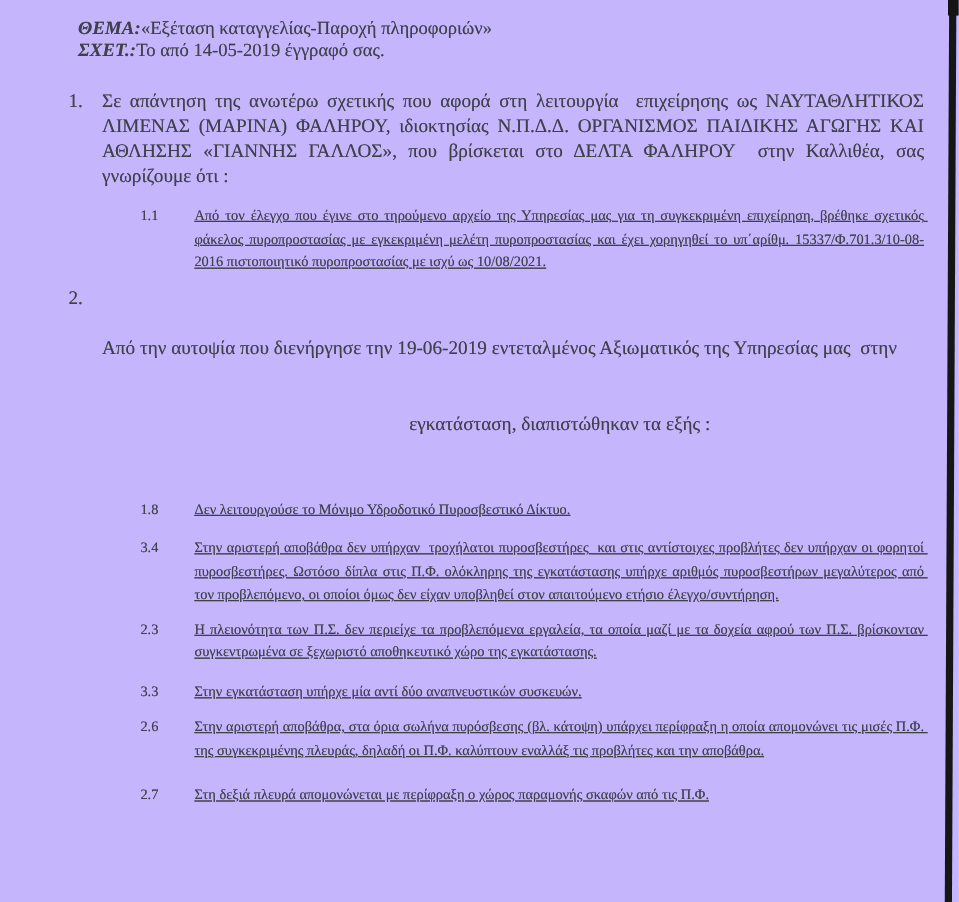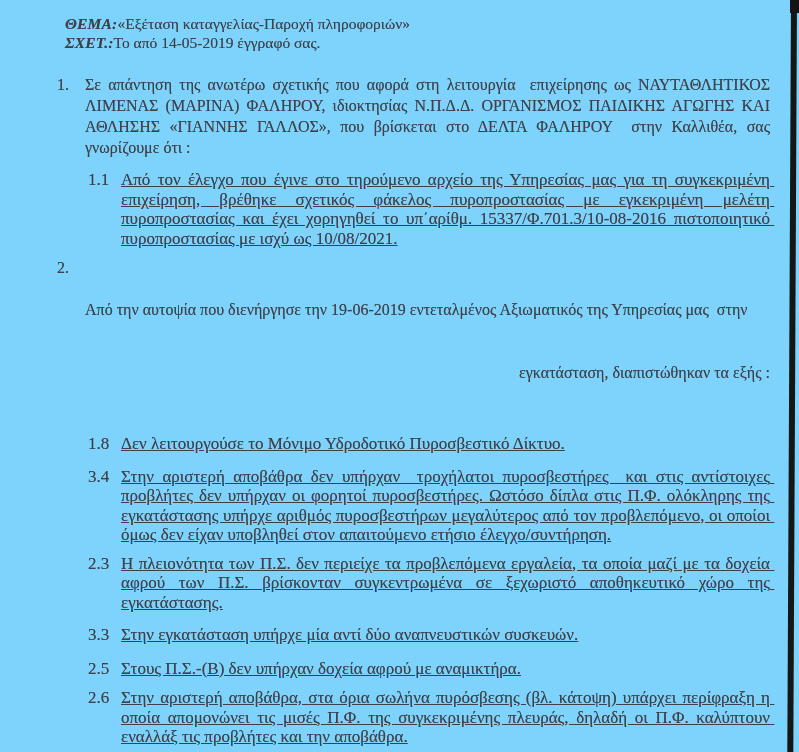--- a/index.html
+++ b/index.html
@@ -9,21 +9,21 @@
   body {
     width: 799px;
     height: 752px;
     background: #f4f4f2;
     font-family: "Liberation Serif", "DejaVu Serif", serif;
   }
   .doc {
     position: relative;
     width: 799px;
     height: 752px;
-    background: #7dd3fc;
+    background: #c4b5fd;
     overflow: hidden;
     color: #3f4048;
   }
   
   .edge-bar {
     position: absolute;
     top: -4px;
     left: 791px;
     width: 6px;
     height: 764px;
@@ -67,28 +67,29 @@
     width: 28px;
     flex-shrink: 0;
   }
   .ibody {
     flex: 1;
     text-align: justify;
     white-space: pre-wrap;
   }
   .ibody .cont {
     margin-left: 78px;
-    text-align: right;
+    text-align: center;
   }
   
   .subitem {
     display: flex;
-    margin-left: 31px; 
-    font-size: 17px;
+    margin-left: 60px; 
+    font-size: 12px;
     line-height: 19.5px;
+    gap: 12px;
   }
   .snum {
     width: 33px;
     flex-shrink: 0;
   }
   .sbody {
     flex: 1;
     text-align: justify;
     white-space: pre-wrap;
     text-decoration: underline;
@@ -144,24 +145,20 @@
     <div class="subitem" style="margin-top:9px">
       <span class="snum">2.3</span>
       <div class="sbody">Η πλειονότητα των Π.Σ. δεν περιείχε τα προβλεπόμενα εργαλεία, τα οποία μαζί με τα δοχεία αφρού των Π.Σ. βρίσκονταν συγκεντρωμένα σε ξεχωριστό αποθηκευτικό χώρο της εγκατάστασης.</div>
     </div>
 
     <div class="subitem" style="margin-top:13px">
       <span class="snum">3.3</span>
       <div class="sbody">Στην εγκατάσταση υπήρχε μία αντί δύο αναπνευστικών συσκευών.</div>
     </div>
 
-    <div class="subitem" style="margin-top:14px">
-      <span class="snum">2.5</span>
-      <div class="sbody">Στους Π.Σ.-(Β) δεν υπήρχαν δοχεία αφρού με αναμικτήρα.</div>
-    </div>
 
     <div class="subitem" style="margin-top:10px">
       <span class="snum">2.6</span>
       <div class="sbody">Στην αριστερή αποβάθρα, στα όρια σωλήνα πυρόσβεσης (βλ. κάτοψη) υπάρχει περίφραξη η οποία απομονώνει τις μισές Π.Φ. της συγκεκριμένης πλευράς, δηλαδή οι Π.Φ. καλύπτουν εναλλάξ τις προβλήτες και την αποβάθρα.</div>
     </div>
 
     <div class="subitem" style="margin-top:18px">
       <span class="snum">2.7</span>
       <div class="sbody">Στη δεξιά πλευρά απομονώνεται με περίφραξη ο χώρος παραμονής σκαφών από τις Π.Φ.</div>
     </div>

